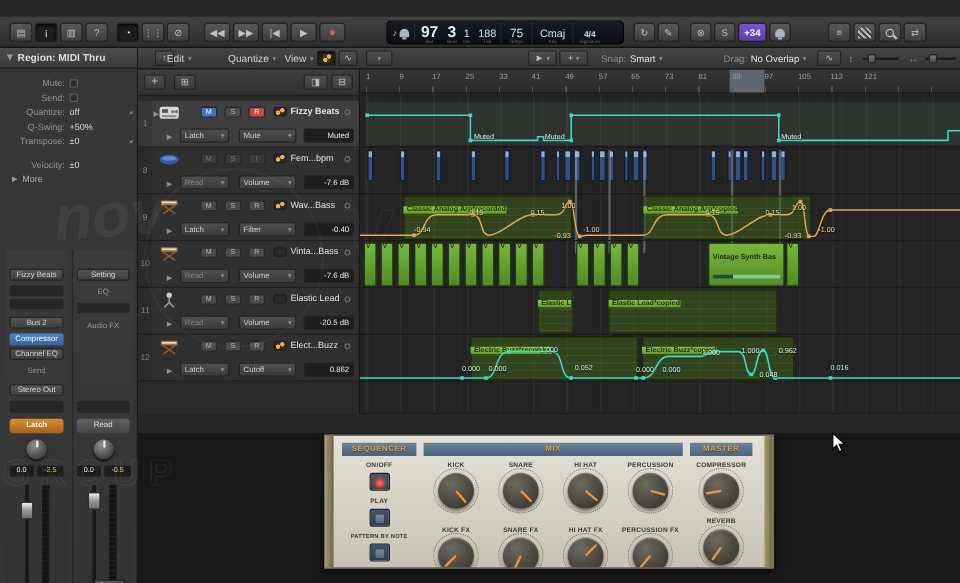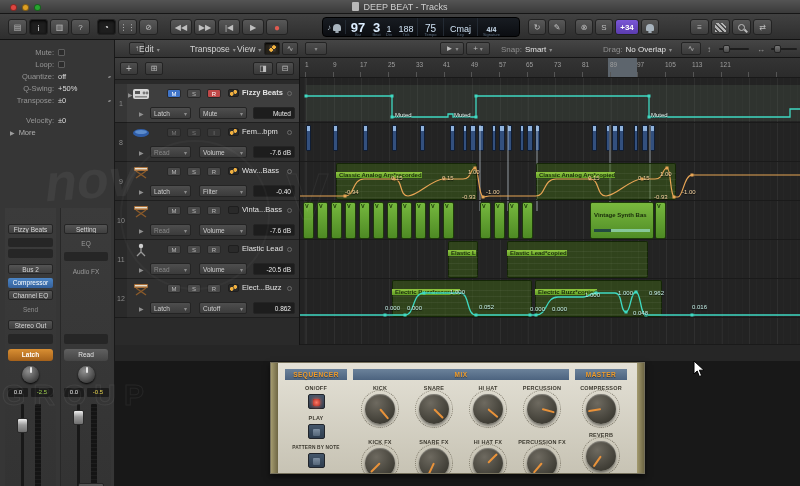--- a/index.html
+++ b/index.html
@@ -124,29 +124,20 @@
 .kp{position:absolute;left:14px;top:15px;width:2px;height:13px;border-radius:1px;background:#e8923a;transform-origin:50% 0}
 
 .wm{position:absolute;color:rgba(255,255,255,.05);pointer-events:none;font-weight:bold}
 .cursor{position:absolute;pointer-events:none}
 </style>
 </head>
 <body>
 
 <div class="win">
 
-  <div class="abs tbar">
-    <span class="tl" style="left:10px;background:#df453f"></span>
-    <span class="tl" style="left:22px;background:#dd9f23"></span>
-    <span class="tl" style="left:34px;background:#27a52f"></span>
-    <span class="title">
-        <span class="doc"></span>
-        <span>DEEP BEAT - Tracks</span>
-      </span>
-  </div>
 
   <div class="abs cbar">
     <span class="tbtn" style="left:8px;width:19px">▤</span>
     <span class="tbtn on" style="left:29px;width:19px">ℹ</span>
     <span class="tbtn" style="left:50px;width:19px">▥</span>
     <span class="tbtn" style="left:71px;width:19px">?</span>
     <span class="tbtn on" style="left:97px;width:19px">◔</span>
     <span class="tbtn" style="left:118px;width:19px">⋮⋮</span>
     <span class="tbtn" style="left:139px;width:19px">⊘</span>
 
@@ -189,21 +180,21 @@
     <span class="tbtn" style="left:753px;width:19px">⇄</span>
   </div>
 
   <div class="abs mbar">
     <span class="sbtn" style="left:14px;width:16px">↑</span>
     <span class="mitem" style="left:24px">
         <span>Edit</span>
         <span class="mcaret">▾</span>
       </span>
     <span class="mitem" style="left:75px">
-        <span>Transpose</span>
+        <span>Quantize</span>
         <span class="mcaret">▾</span>
       </span>
     <span class="mitem" style="left:122px">
         <span>View</span>
         <span class="mcaret">▾</span>
       </span>
     <span class="sbtn onY" style="left:149px;width:16px">
         <span class="adot"></span>
       </span>
     <span class="sbtn" style="left:167px;width:16px">∿</span>
@@ -236,27 +227,31 @@
     <span class="slider" style="position:absolute;left:604px;top:8px;width:30px">
         <span class="shandle" style="left:4px"></span>
       </span>
     <span class="mitem" style="left:642px;color:#9a9a9a;font-size:8px">↔</span>
     <span class="slider" style="position:absolute;left:656px;top:8px;width:26px">
         <span class="shandle" style="left:3px"></span>
       </span>
   </div>
 
   <div class="abs insp">
+    <div class="ihead">
+        <span class="disc" style="transform:rotate(90deg)">▶</span>
+        <span>Region: MIDI Thru</span>
+      </div>
     <div style="padding-top:6px">
       <div class="ifld">
           <span class="lab">Mute:</span>
           <span class="chk"></span>
         </div>
       <div class="ifld">
-          <span class="lab">Loop:</span>
+          <span class="lab">Send:</span>
           <span class="chk"></span>
         </div>
       <div class="ifld">
           <span class="lab">Quantize:</span>
           <span class="val">off</span>
           <span class="stp">▴▾</span>
         </div>
       <div class="ifld">
           <span class="lab">Q-Swing:</span>
           <span class="val">+50%</span>

